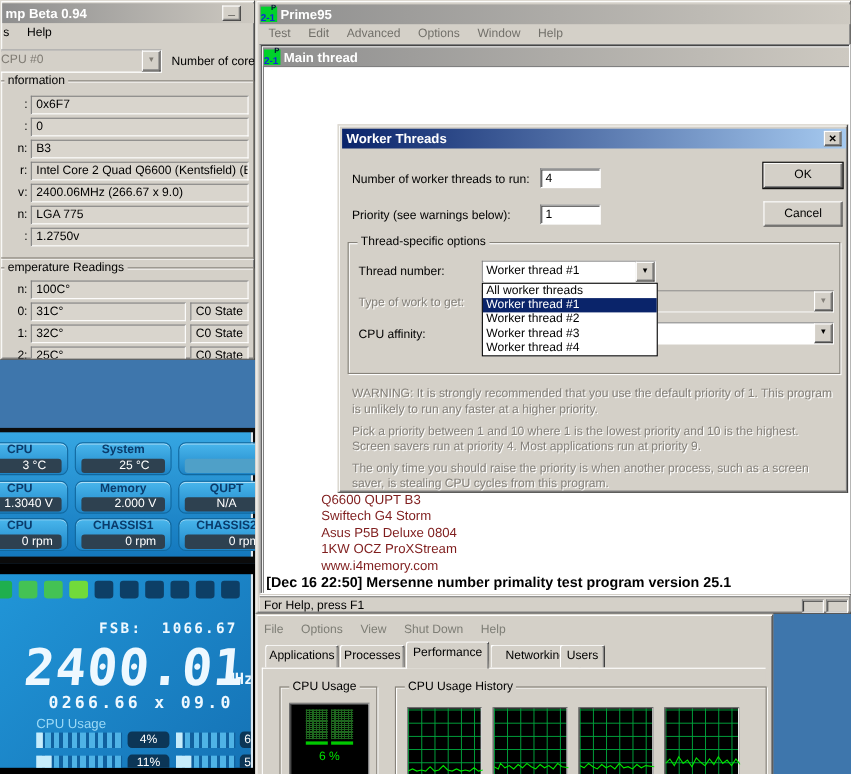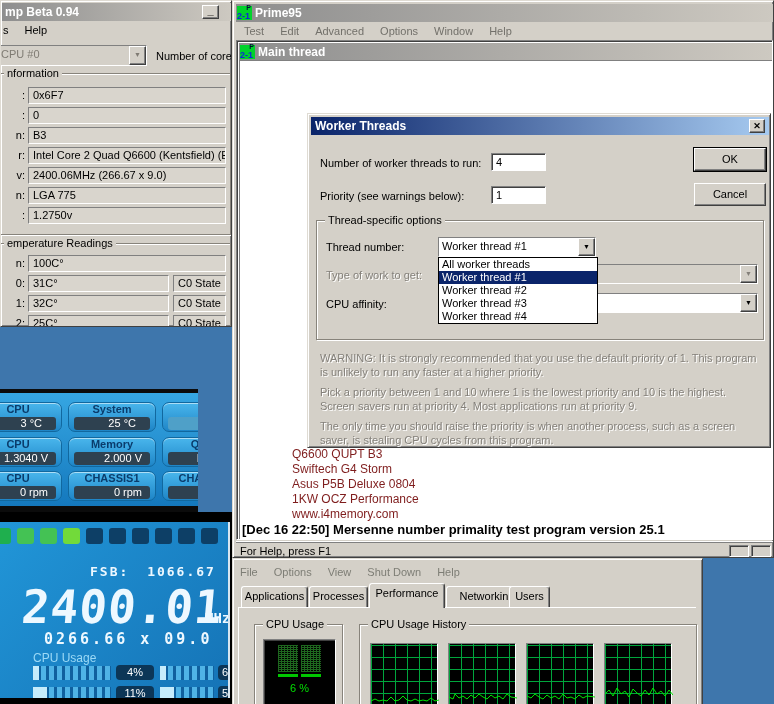--- a/index.html
+++ b/index.html
@@ -139,21 +139,21 @@
     <div class="ct-box" style="left:172px;top:334px;width:53px;height:17px;">C0 State</div>
 
     <div class="abs" style="left:0;top:355px;width:230px;height:26px;background:linear-gradient(180deg,#000,#2B2B2B);">
       <div class="toolbtn" style="left:168px;">&lt;</div>
       <div class="toolbtn" style="left:185px;">?</div>
       <div class="toolbtn" style="left:202px;font-size:6px;">°c/°f</div>
       <div class="toolbtn" style="left:219px;width:11px;">—</div>
     </div>
   </div>
 
-  <div class="abs" style="left:0;top:389px;width:198px;height:123px;background:#0B0B0B;overflow:hidden;">
+  <div class="abs" style="left:0;top:389px;width:232px;height:123px;background:#0B0B0B;overflow:hidden;">
     <div class="abs" style="left:0;top:4px;width:230px;height:113px;background:linear-gradient(180deg,#36A6E2,#1478BD);border-right:2px solid #DDE8F0;">
       <div class="sensor" style="left:-26px;top:9px;height:30px;">
         <span class="slabel">CPU</span>
         <span class="sval" style="padding-right:14px;">3 °C</span>
       </div>
       <div class="sensor" style="left:68px;top:9px;height:30px;">
         <span class="slabel">System</span>
         <span class="sval" style="padding-right:14px;">25 °C</span>
       </div>
       <div class="sensor" style="left:162px;top:9px;height:30px;">
@@ -252,21 +252,21 @@
           <span style="position:absolute;right:1px;top:-2px;font-size:7px;color:#013;line-height:8px;">P</span>
           <span style="position:absolute;left:0px;bottom:-1px;font-size:9px;color:#1226D8;line-height:9px;font-weight:bold;">2-1</span>
         </span>
         <span>Main thread</span>
       </div>
       <div class="abs" style="left:2px;top:19px;width:533px;height:479px;background:#fff;border-left:1px solid #808080;border-top:1px solid #808080;overflow:hidden;">
         <div class="abs" style="left:52px;top:386px;color:#7f1d1d;font-size:12px;line-height:15px;">
           <div>Q6600 QUPT B3</div>
           <div>Swiftech G4 Storm</div>
           <div>Asus P5B Deluxe 0804</div>
-          <div>1KW OCZ Performance</div>
+          <div>1KW OCZ ProXStream</div>
           <div>www.i4memory.com</div>
         </div>
         <div class="abs" style="left:2px;top:461px;font-size:13px;font-weight:bold;white-space:nowrap;">[Dec 16 22:50] Mersenne number primality test program version 25.1</div>
       </div>
     </div>
     <div class="abs" style="left:3px;top:541px;width:537px;height:15px;border-top:1px solid #808080;box-shadow:0 -1px 0 #fff;">
       <span class="abs" style="left:4px;top:2px;">For Help, press F1</span>
       <span class="abs sunken" style="right:24px;top:2px;width:20px;height:12px;"></span>
       <span class="abs sunken" style="right:2px;top:2px;width:20px;height:12px;"></span>
     </div>

